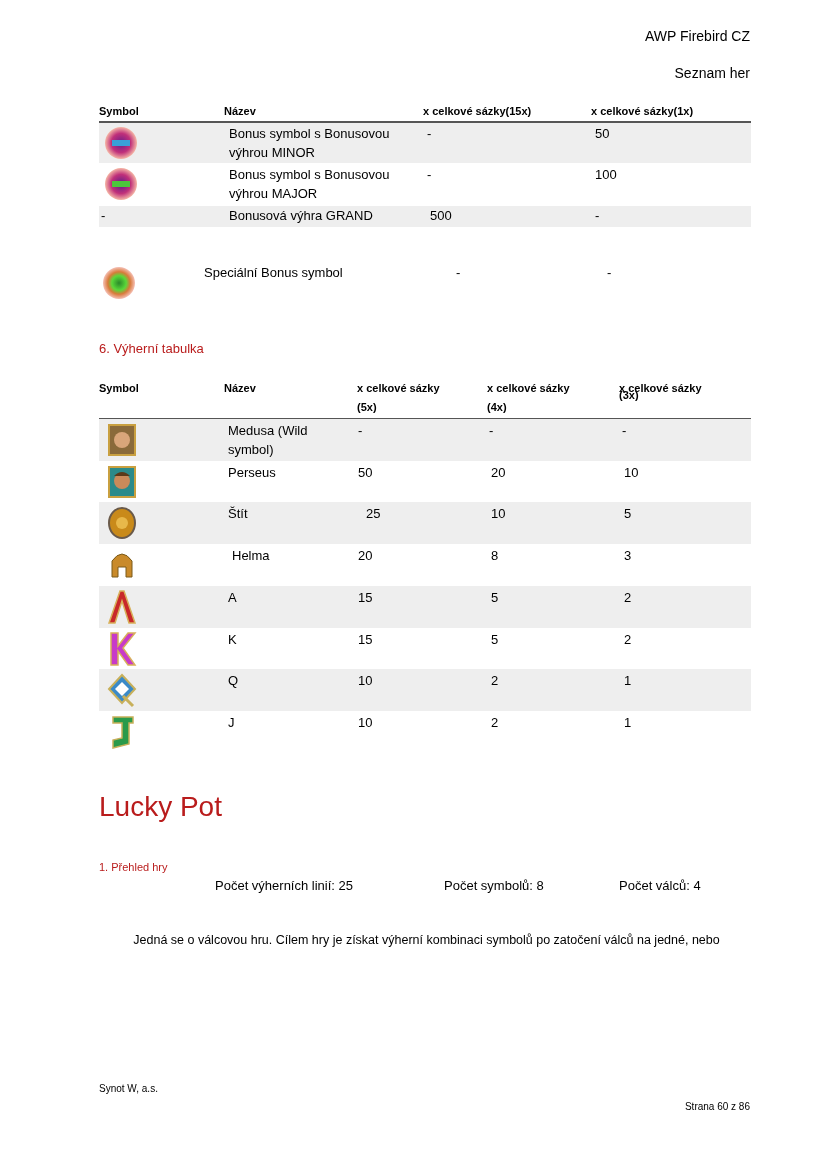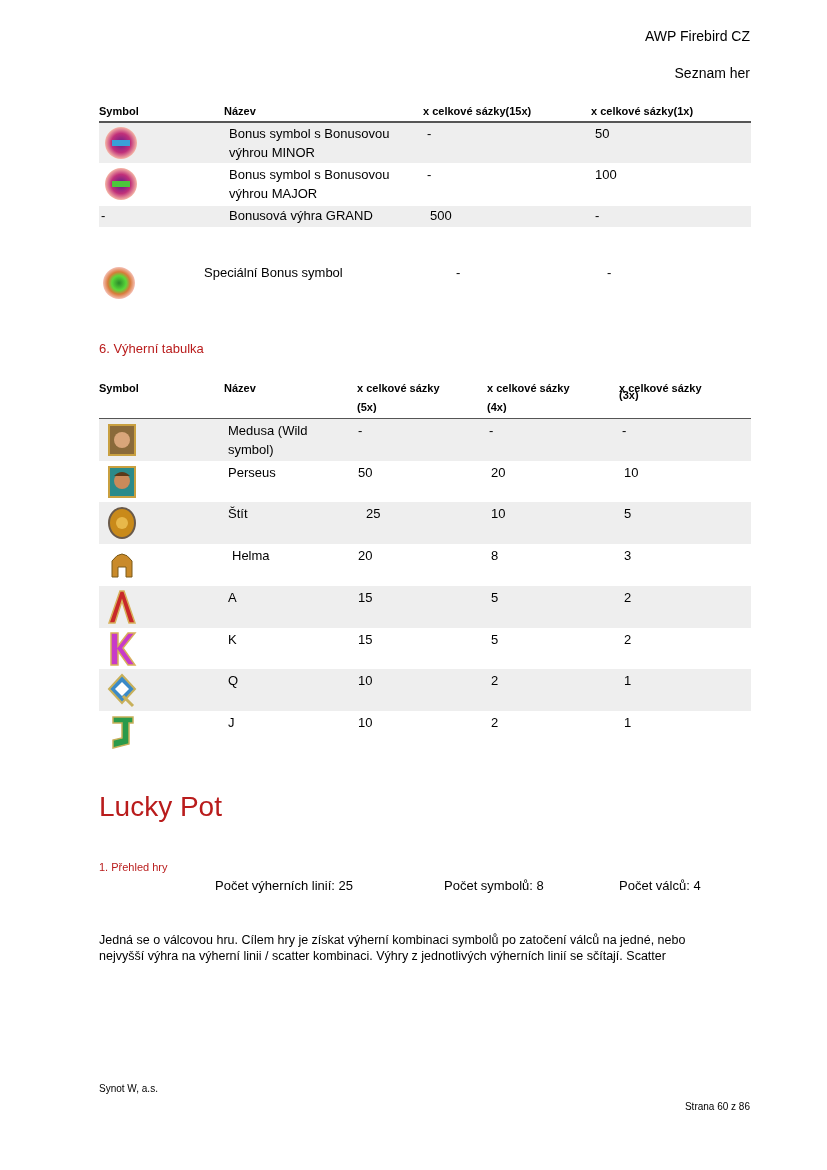--- a/index.html
+++ b/index.html
@@ -195,19 +195,18 @@
     </div>
 </div>
 
 <div class="abs h-blue" style="left:99px; top:791px; font-size:28px;">Lucky Pot</div>
 <div class="abs h-blue" style="left:99px; top:861px; font-size:11px;">1. Přehled hry</div>
 
 <div class="abs t" style="left:215px; top:876px;">Počet výherních linií: 25</div>
 <div class="abs t" style="left:444px; top:876px;">Počet symbolů: 8</div>
 <div class="abs t" style="left:619px; top:876px;text-align:right;">Počet válců: 4</div>
 
-<div class="abs para" style="top:933px;">
+<div class="abs para" style="top:933px;text-align:center;">
   <div>Jedná se o válcovou hru. Cílem hry je získat výherní kombinaci symbolů po zatočení válců na jedné, nebo</div>
-  <div>nejvyšší výhra na výherní linii / scatter kombinaci. Výhry z jednotlivých výherních linií se sčítají. Scatter</div>
 </div>
 
 <div class="abs foot" style="left:99px; top:1083px;">Synot W, a.s.</div>
 <div class="abs foot" style="right:77px; top:1101px;">Strana 60 z 86</div>
 
 </body></html>

